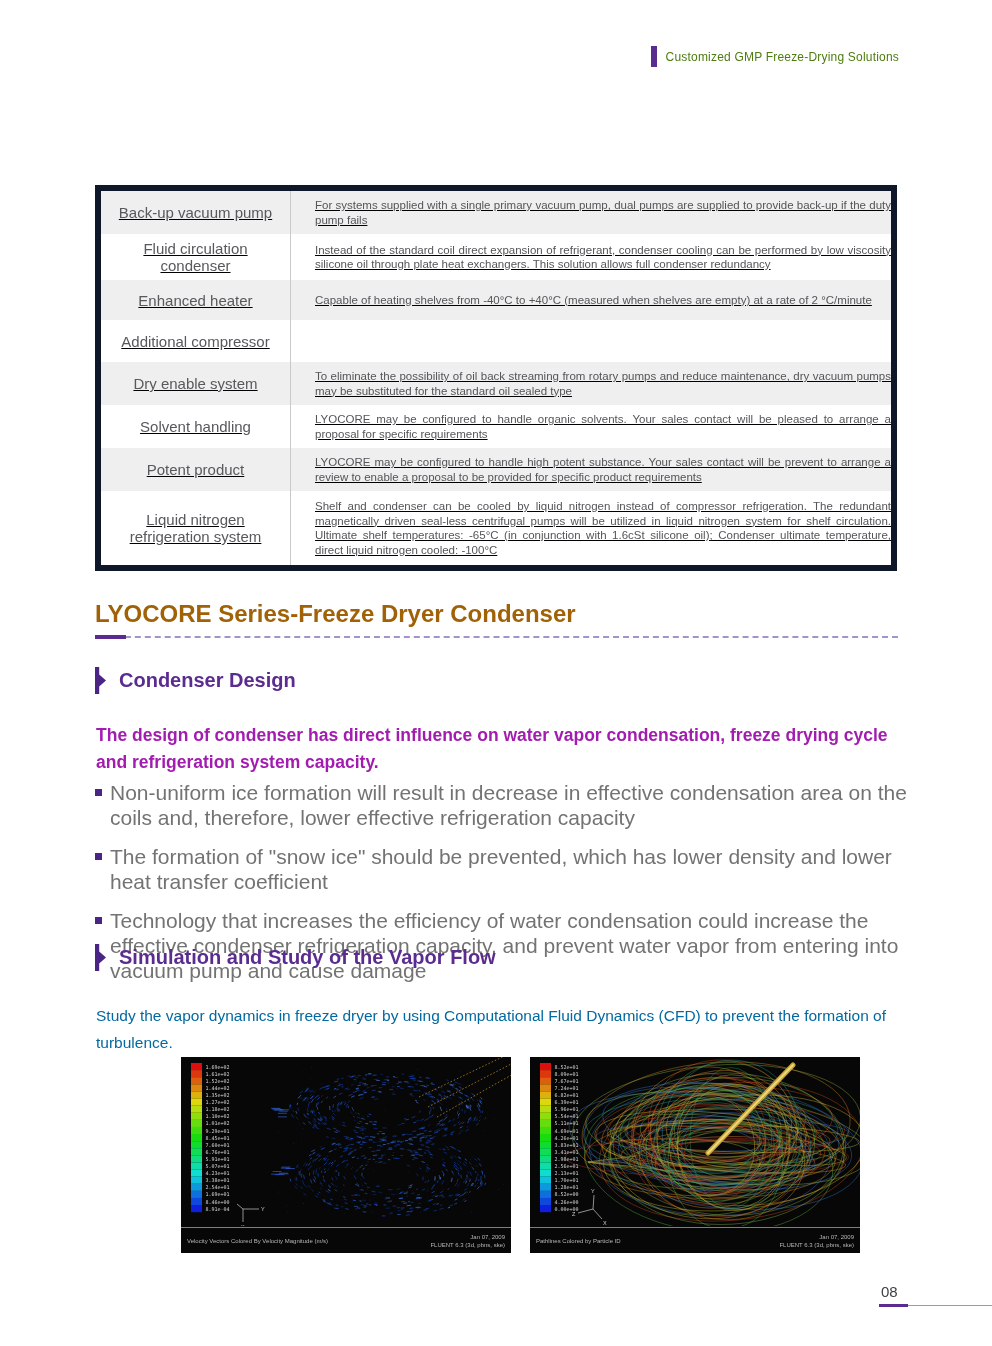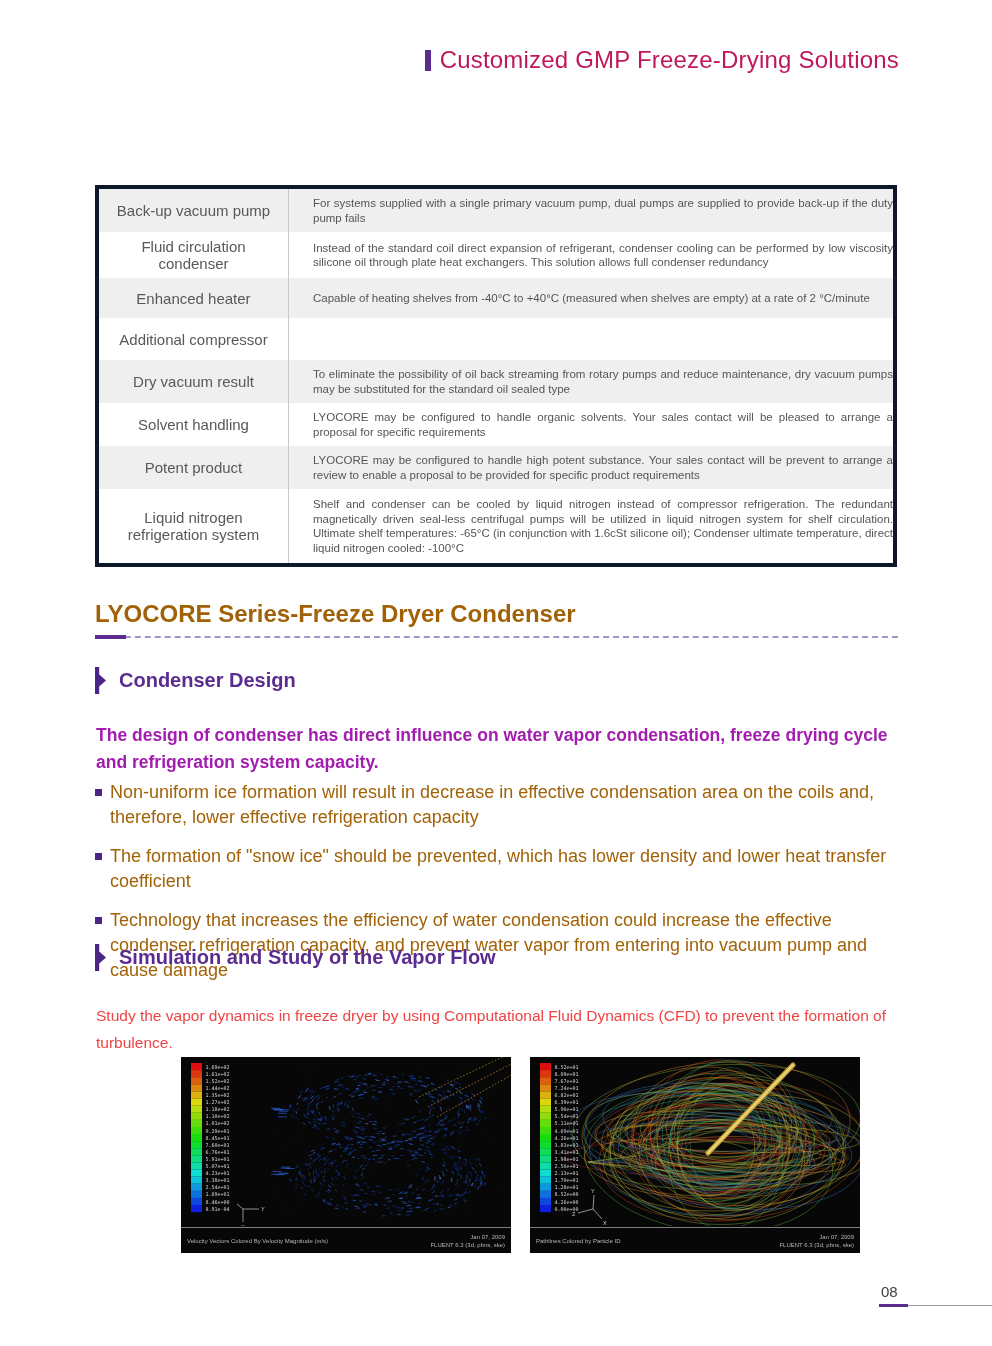--- a/index.html
+++ b/index.html
@@ -2,25 +2,25 @@
 <html><head>
 <meta charset="utf-8">
 <style>
   html,body{margin:0;padding:0;}
   body{width:992px;height:1346px;position:relative;background:#ffffff;
        font-family:"Liberation Sans",sans-serif;overflow:hidden;}
 
   
   .page-header{position:absolute;top:46px;right:93px;display:flex;align-items:center;gap:9px;}
   .header-bar{width:6px;height:21px;background:#5b2c8f;}
-  .header-title{font-size:24px;color:#be185d;letter-spacing:.2px;}
+  .header-title{font-size:12px;color:#4d7c0f;letter-spacing:.2px;}
 
   
   .spec-table{position:absolute;left:95px;top:185px;width:802px;
-              border:4px solid #0f172a;box-sizing:border-box;}
+              border:6px solid #0f172a;box-sizing:border-box;text-decoration:underline;}
   .trow{display:flex;background:#ffffff;}
   .trow.alt{background:#efefef;}
   .tlabel{width:190px;min-width:190px;box-sizing:border-box;border-right:1px solid #c9c9c9;
           display:flex;align-items:center;justify-content:center;text-align:center;
           font-size:15px;line-height:17px;color:#58585d;padding:6px 12px;}
   .tdesc{flex:1;display:flex;align-items:center;box-sizing:border-box;
          font-size:11.5px;line-height:14.5px;color:#55555a;
          padding:7px 0 7px 24px;text-align:justify;}
   .h43{min-height:43px}.h46{min-height:46px}.h40{min-height:40px}.h42{min-height:42px}
   .h41{min-height:41px}.h74{min-height:74px}
@@ -32,25 +32,25 @@
 
   .subhead{position:absolute;left:95px;display:flex;align-items:center;gap:13px;}
   #subhead1{top:667px;} #subhead2{top:944px;}
   .subhead-label{font-size:20px;font-weight:600;color:#5b2c8f;}
 
   .lead{position:absolute;left:96px;top:722px;width:808px;
         font-size:17.5px;font-weight:600;color:#a21caf;line-height:27px;}
 
   .bullets{position:absolute;left:95px;top:780px;width:812px;margin:0;padding:0;list-style:none;}
   .bullet{position:relative;padding-left:15px;margin:0 0 14px 0;
-          font-size:18px;line-height:25px;color:#a16207;}
+          font-size:21px;line-height:25px;color:#737373;}
   .bullet::before{content:"";position:absolute;left:0;top:9px;width:7px;height:7px;background:#4b2586;}
 
   .para2{position:absolute;left:96px;top:1002px;width:808px;
-         font-size:15.5px;line-height:27px;color:#ef4444;}
+         font-size:15.5px;line-height:27px;color:#0369a1;}
 
   
   .figures{position:absolute;left:181px;top:1057px;display:flex;gap:19px;}
   figure.cfd{margin:0;width:330px;height:196px;background:#070707;position:relative;}
   .cfd-canvas{position:absolute;left:0;top:0;display:block;}
   .cfd-caption{position:absolute;left:0;bottom:0;width:330px;height:26px;
                border-top:1px solid #7e7e7e;box-sizing:border-box;
                display:flex;justify-content:space-between;align-items:center;padding:0 6px;}
   .cfd-caption-left{font-size:6px;color:#b7b7b7;}
   .cfd-caption-right{font-size:6px;color:#b7b7b7;text-align:right;line-height:8px;}
@@ -78,21 +78,21 @@
     <div class="tdesc">Instead of the standard coil direct expansion of refrigerant, condenser cooling can be performed by low viscosity silicone oil through plate heat exchangers. This solution allows full condenser redundancy</div>
   </div>
   <div class="trow alt h40">
     <div class="tlabel">Enhanced heater</div>
     <div class="tdesc">Capable of heating shelves from -40°C to +40°C (measured when shelves are empty) at a rate of 2 °C/minute</div>
   </div>
   <div class="trow h42">
     <div class="tlabel">Additional compressor</div>
   </div>
   <div class="trow alt h42">
-    <div class="tlabel">Dry vacuum result</div>
+    <div class="tlabel">Dry enable system</div>
     <div class="tdesc">To eliminate the possibility of oil back streaming from rotary pumps and reduce maintenance, dry vacuum pumps may be substituted for the standard oil sealed type</div>
   </div>
   <div class="trow h41">
     <div class="tlabel">Solvent handling</div>
     <div class="tdesc">LYOCORE may be configured to handle organic solvents. Your sales contact will be pleased to arrange a proposal for specific requirements</div>
   </div>
   <div class="trow alt h42">
     <div class="tlabel">Potent product</div>
     <div class="tdesc">LYOCORE may be configured to handle high potent substance. Your sales contact will be prevent to arrange a review to enable a proposal to be provided for specific product requirements</div>
   </div>

